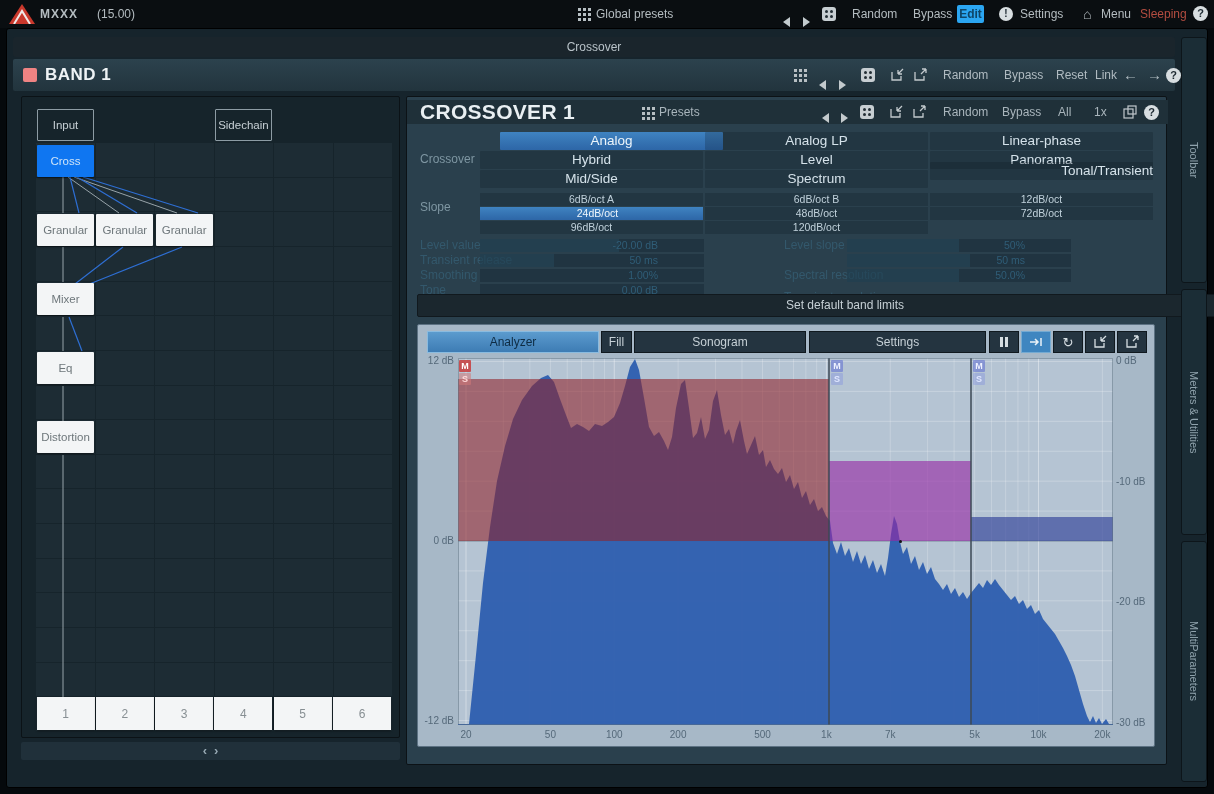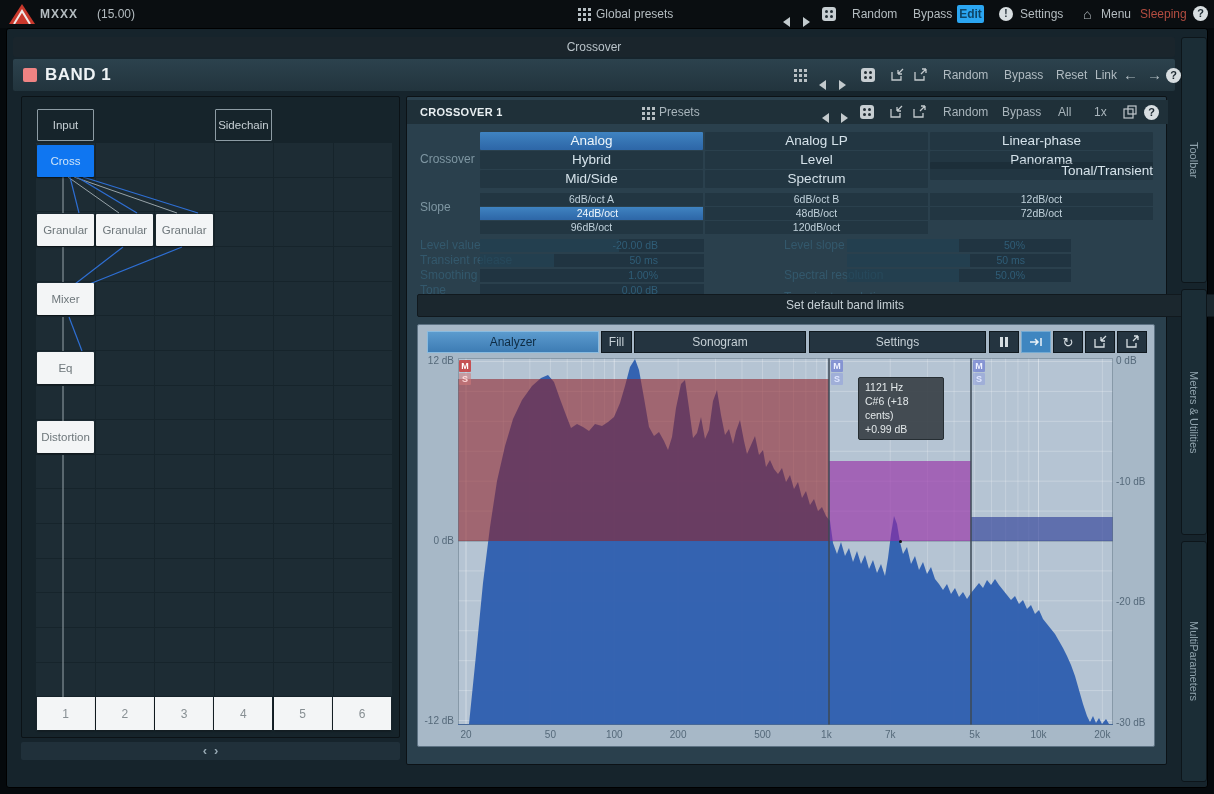--- a/index.html
+++ b/index.html
@@ -43,28 +43,28 @@
   #nodelines{position:absolute;left:0;top:0;}
   .node{position:absolute;width:57px;height:32px;background:#f3f5f6;color:#6e777b;font-size:11.5px;display:flex;align-items:center;justify-content:center;border-radius:1px;box-shadow:0 1px 2px rgba(0,0,0,.5);}
   .node.io{background:transparent;border:1px solid #8d9ca4;color:#c7d0d5;box-shadow:none;}
   .node.sel{background:#0f76f1;color:#cfe4f8;}
   .slot{position:absolute;width:58px;height:33px;background:#f3f5f6;color:#878f93;font-size:12px;display:flex;align-items:center;justify-content:center;box-shadow:0 1px 2px rgba(0,0,0,.5);}
   #nodescroll{position:absolute;left:14px;top:713px;width:379px;height:18px;background:#20303a;border-radius:2px;display:flex;align-items:center;justify-content:center;gap:7px;color:#97a9b3;font-size:13px;font-weight:bold;line-height:18px;}
 
   
   #cpanel{position:absolute;left:399px;top:67px;width:761px;height:669px;background:#2a404d;border:1px solid #0c1216;border-radius:2px;}
   #cphead{position:absolute;left:0px;top:3px;width:761px;height:24px;background:#1f3039;}
-  #cptitle{position:absolute;left:13px;top:0;height:24px;line-height:24px;font-size:11px;font-weight:bold;color:#e9eff2;letter-spacing:.3px;}
+  #cptitle{position:absolute;left:13px;top:0;height:24px;line-height:24px;font-size:21px;font-weight:bold;color:#e9eff2;letter-spacing:.3px;}
   .ct{position:absolute;top:0;height:24px;line-height:24px;font-size:12px;color:#a9b5bc;white-space:nowrap;}
   #cphead .grid9{top:7px;}
   #cphead .dice{top:5px;}
   #cphead .iconsvg{top:5px;}
   .rowlabel{position:absolute;left:13px;font-size:12px;color:#7e96a2;}
   .optcell{position:absolute;width:223px;height:18px;background:rgba(8,20,27,.22);color:#d5e2ea;font-size:13.5px;text-align:center;line-height:18px;border-radius:1px;}
-  .optcell.sel{background:linear-gradient(#3f83c1,#2d66a7);color:#edf5fb;}
+  .optcell.sel{background:linear-gradient(#3f83c1,#2d66a7);color:#edf5fb;margin-left:20px;}
   .slopecell{position:absolute;width:223px;height:13px;background:rgba(8,20,27,.22);color:#c0d1db;font-size:10.5px;text-align:center;line-height:13px;}
   .slopecell.sel{background:linear-gradient(#3f83c1,#2d66a7);color:#edf5fb;padding-left:12px;}
   .dislabel{position:absolute;font-size:12px;color:#33586c;line-height:13px;}
   .distrack{position:absolute;width:224px;height:13px;background:rgba(14,32,42,.35);}
   .disfill{position:absolute;left:0;top:0;height:13px;background:rgba(40,78,98,.45);}
   .disval{position:absolute;right:46px;top:0;font-size:10.5px;color:#2f5d77;line-height:13px;}
   #setdef{position:absolute;left:10px;top:197px;width:856px;height:23px;background:#1b272e;border:1px solid #11191e;border-radius:2px;color:#c6d0d5;font-size:12px;text-align:center;line-height:21px;}
 
   
   #analyzer{position:absolute;left:10px;top:227px;width:738px;height:423px;background:#a7b8c7;border:1px solid #5d7283;border-radius:2px;}
@@ -468,25 +468,20 @@
               <rect x="0.5" y="0.5" width="654" height="366" fill="none" stroke="rgba(90,110,125,0.5)"></rect>
             </svg>
           <div id="badges">
               <div class="msbadge" style="left: 1px; top: 2px; background: rgba(200, 60, 60, 0.85); color: rgb(255, 255, 255);">M</div>
               <div class="msbadge" style="left: 1px; top: 15px; background: rgba(210, 120, 120, 0.55); color: rgb(255, 217, 217);">S</div>
               <div class="msbadge" style="left: 373px; top: 2px; background: rgba(100, 115, 210, 0.6); color: rgb(238, 241, 255);">M</div>
               <div class="msbadge" style="left: 373px; top: 15px; background: rgba(130, 145, 225, 0.4); color: rgb(223, 230, 255);">S</div>
               <div class="msbadge" style="left: 515px; top: 2px; background: rgba(100, 115, 210, 0.6); color: rgb(238, 241, 255);">M</div>
               <div class="msbadge" style="left: 515px; top: 15px; background: rgba(130, 145, 225, 0.4); color: rgb(223, 230, 255);">S</div>
             </div>
-          <div id="tooltip">
-            <div>1121 Hz</div>
-            <div>C#6 (+18 cents)</div>
-            <div>+0.99 dB</div>
-          </div>
           <div id="cursordot" style="left: 441px; top: 182px;"></div>
         </div>
         <div id="axlabels">
             <div class="axlab" style="left: 0px; width: 36px; text-align: right; top: 30.48px;">12 dB</div>
             <div class="axlab" style="left: 0px; width: 36px; text-align: right; top: 210px;">0 dB</div>
             <div class="axlab" style="left: 0px; width: 36px; text-align: right; top: 389.52px;">-12 dB</div>
             <div class="axlab" style="left: 698px; top: 30px;">0 dB</div>
             <div class="axlab" style="left: 698px; top: 150.6px;">-10 dB</div>
             <div class="axlab" style="left: 698px; top: 271.2px;">-20 dB</div>
             <div class="axlab" style="left: 698px; top: 391.8px;">-30 dB</div>

